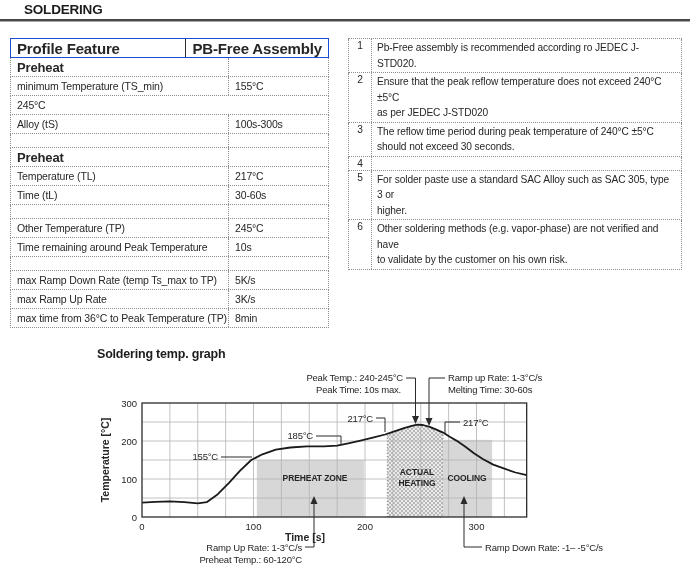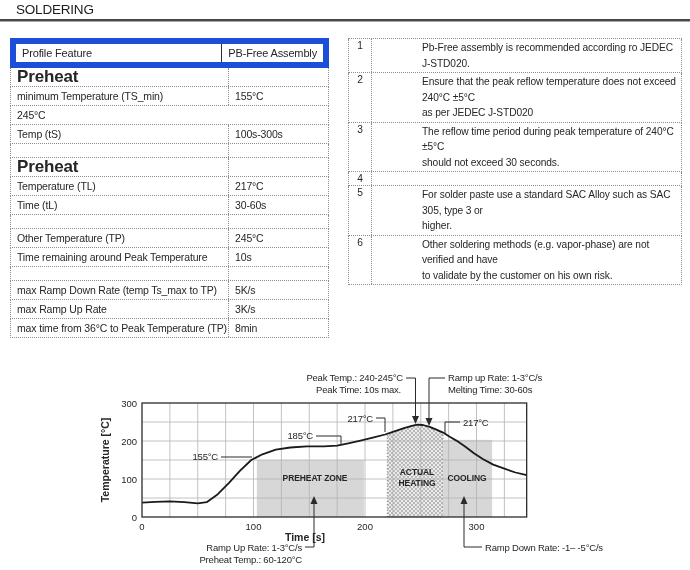--- a/index.html
+++ b/index.html
@@ -1,42 +1,42 @@
 <!DOCTYPE html>
 <html><head>
 <meta charset="utf-8">
 <style>
   html,body{margin:0;padding:0;background:#fff;}
   .page{position:relative;width:690px;height:570px;background:#fff;overflow:hidden;
         font-family:"Liberation Sans",sans-serif;color:#262626;}
-  .doc-title{position:absolute;left:16px;top:2px;font-size:13.5px;font-weight:normal;
+  .doc-title{position:absolute;left:24px;top:2px;font-size:13.5px;font-weight:bold;
              letter-spacing:-0.2px;color:#1c1c1c;}
   .doc-rule{position:absolute;left:0;top:19px;width:690px;height:2px;background:#474747;
             border-bottom:1px solid #a8a8a8;}
 
   
   .ptable{position:absolute;left:10px;top:38px;width:319px;font-size:10.5px;letter-spacing:-0.15px;}
   .prow{display:flex;align-items:center;height:18px;
         border-left:1px dotted #8d8d8d;border-right:1px dotted #8d8d8d;border-bottom:1px dotted #8d8d8d;}
-  .prow.header{height:18px;border:6px solid #1d4ed8;font-weight:normal;font-size:11px;}
+  .prow.header{height:18px;border:1px solid #1d4ed8;font-weight:bold;font-size:15px;}
   .prow.header .pcell-f{border-right:1px solid #2e2e2e;}
-  .prow.section{font-weight:bold;font-size:17px;}
+  .prow.section{font-weight:bold;font-size:13px;}
   .prow.spacer{height:13px;}
   .pcell-f{width:205px;padding:0 6px;border-right:1px dotted #8d8d8d;height:100%;
            display:flex;align-items:center;white-space:nowrap;}
   .pcell-v{flex:1;padding:0 6px;white-space:nowrap;}
 
   
   .ntable{position:absolute;left:348px;top:38px;width:334px;font-size:10.2px;
           letter-spacing:-0.1px;border-top:1px dotted #8d8d8d;}
   .nrow{display:flex;border-left:1px dotted #8d8d8d;border-right:1px dotted #8d8d8d;
         border-bottom:1px dotted #8d8d8d;}
   .ncell-num{width:22px;text-align:center;padding:1px 0;border-right:1px dotted #8d8d8d;
              flex-shrink:0;}
-  .ncell-text{flex:1;padding:1px 5px;line-height:15.5px;white-space:pre-line;margin-left:45px;}
+  .ncell-text{flex:1;padding:1px 5px;line-height:15.5px;white-space:pre-line;}
 
   
   .graph-title{position:absolute;left:97px;top:347px;font-size:12.5px;font-weight:bold;
                letter-spacing:-0.2px;color:#1c1c1c;}
   .chart-svg{position:absolute;left:95px;top:368px;}
   .chart-svg text{fill:#262626;font-family:"Liberation Sans",sans-serif;}
   .ann{font-size:9.5px;letter-spacing:-0.2px;}
   .tick{font-size:9.5px;}
   .zone-label{font-size:8.5px;font-weight:bold;fill:#4a4a4a;letter-spacing:-0.1px;}
   .axis-title{font-size:10.5px;font-weight:bold;}
@@ -61,21 +61,21 @@
         <div class="pcell-v"></div>
       </div>
       <div class="prow row">
         <div class="pcell-f">minimum Temperature (TS_min)</div>
         <div class="pcell-v">155°C</div>
       </div>
       <div class="prow row">
         <div class="pcell-v">245°C</div>
       </div>
       <div class="prow row">
-        <div class="pcell-f">Temp (tS)</div>
+        <div class="pcell-f">Alloy (tS)</div>
         <div class="pcell-v">100s-300s</div>
       </div>
       <div class="prow spacer">
         <div class="pcell-f"></div>
         <div class="pcell-v"></div>
       </div>
       <div class="prow section">
         <div class="pcell-f">Preheat</div>
         <div class="pcell-v"></div>
       </div>
@@ -140,20 +140,21 @@
         <div class="ncell-text">For solder paste use a standard SAC Alloy such as SAC 305, type 3 or
 higher.</div>
       </div>
       <div class="nrow">
         <div class="ncell-num">6</div>
         <div class="ncell-text">Other soldering methods (e.g. vapor-phase) are not verified and have
 to validate by the customer on his own risk.</div>
       </div>
     </div>
 
+  <div class="graph-title">Soldering temp. graph</div>
 
   <svg class="chart-svg" width="592" height="200" viewBox="0 0 592 200">
     <defs>
       <pattern id="dots" width="4" height="4" patternUnits="userSpaceOnUse">
         <rect width="4" height="4" fill="#ebebeb"></rect>
         <circle cx="1" cy="1" r="0.65" fill="#5a5a5a"></circle>
         <circle cx="3" cy="3" r="0.65" fill="#5a5a5a"></circle>
       </pattern>
     </defs>
 

